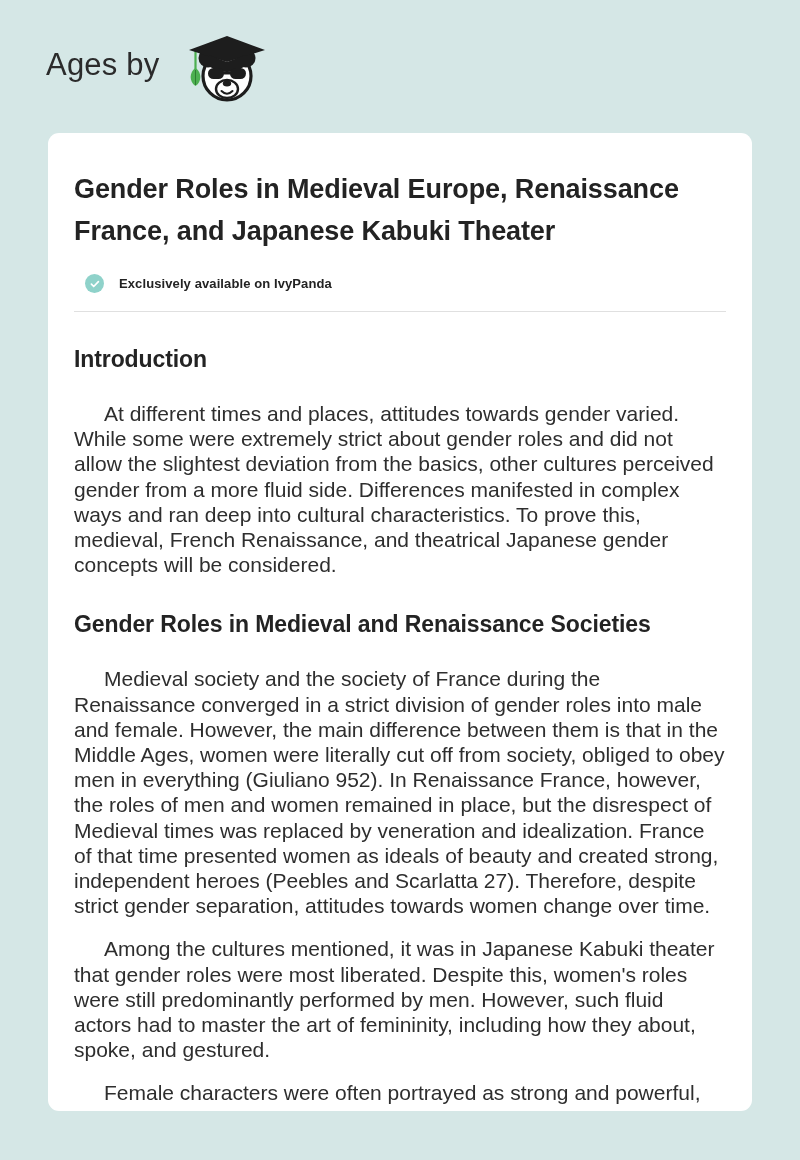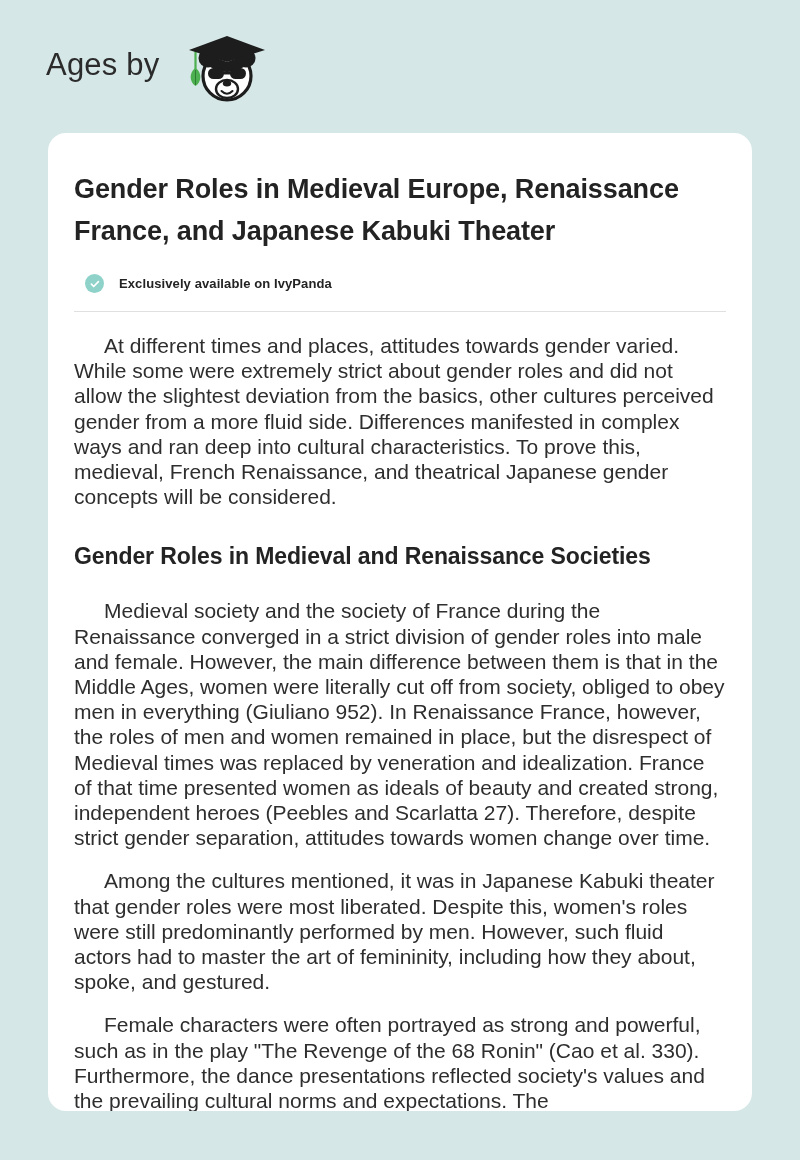--- a/index.html
+++ b/index.html
@@ -63,21 +63,21 @@
   }
 
   
   .paper {
     position: absolute;
     left: 48px;
     top: 133px;
     width: 704px;
     height: 978px;
     background: #ffffff;
-    border-radius: 18px;
+    border-radius: 11px;
     box-sizing: border-box;
     padding: 0 26px;
     overflow: hidden;
   }
 
   .doc-title {
     margin: 0;
     padding-top: 35px;
     font-size: 27px;
     line-height: 42px;
@@ -182,20 +182,21 @@
     <span class="check-badge">
       <svg width="12" height="12" viewBox="0 0 12 12" aria-hidden="true">
         <path d="M2.4 6.2 L4.7 8.5 L9.4 3.7" stroke="#ffffff" stroke-width="1.7" fill="none" stroke-linecap="round" stroke-linejoin="round"></path>
       </svg>
     </span>
     <span class="exclusive-label">Exclusively available on IvyPanda</span>
   </div>
 
   <div class="divider"></div>
 
+  <h2 class="section-heading">Introduction</h2>
   <p class="body-text">At different times and places, attitudes towards gender varied. While some were extremely strict about gender roles and did not allow the slightest deviation from the basics, other cultures perceived gender from a more fluid side. Differences manifested in complex ways and ran deep into cultural characteristics. To prove this, medieval, French Renaissance, and theatrical Japanese gender concepts will be considered.</p>
 
   <h2 class="section-heading">Gender Roles in Medieval and Renaissance Societies</h2>
   <p class="body-text">Medieval society and the society of France during the Renaissance converged in a strict division of gender roles into male and female. However, the main difference between them is that in the Middle Ages, women were literally cut off from society, obliged to obey men in everything (Giuliano 952). In Renaissance France, however, the roles of men and women remained in place, but the disrespect of Medieval times was replaced by veneration and idealization. France of that time presented women as ideals of beauty and created strong, independent heroes (Peebles and Scarlatta 27). Therefore, despite strict gender separation, attitudes towards women change over time.</p>
   <p class="body-text tight">Among the cultures mentioned, it was in Japanese Kabuki theater that gender roles were most liberated. Despite this, women's roles were still predominantly performed by men. However, such fluid actors had to master the art of femininity, including how they about, spoke, and gestured.</p>
   <p class="body-text tight">Female characters were often portrayed as strong and powerful, such as in the play "The Revenge of the 68 Ronin" (Cao et al. 330). Furthermore, the dance presentations reflected society's values and the prevailing cultural norms and expectations. The</p>
 
 </div>
 
 </body></html>

